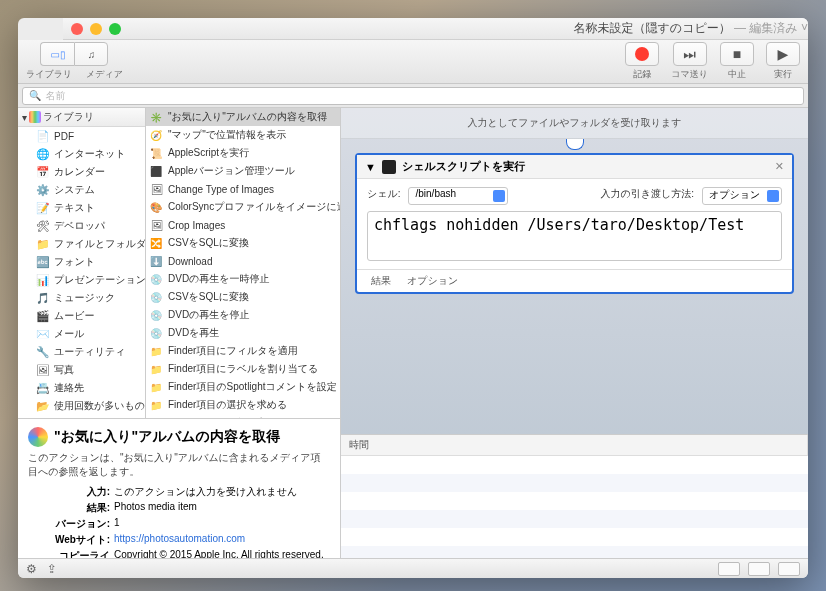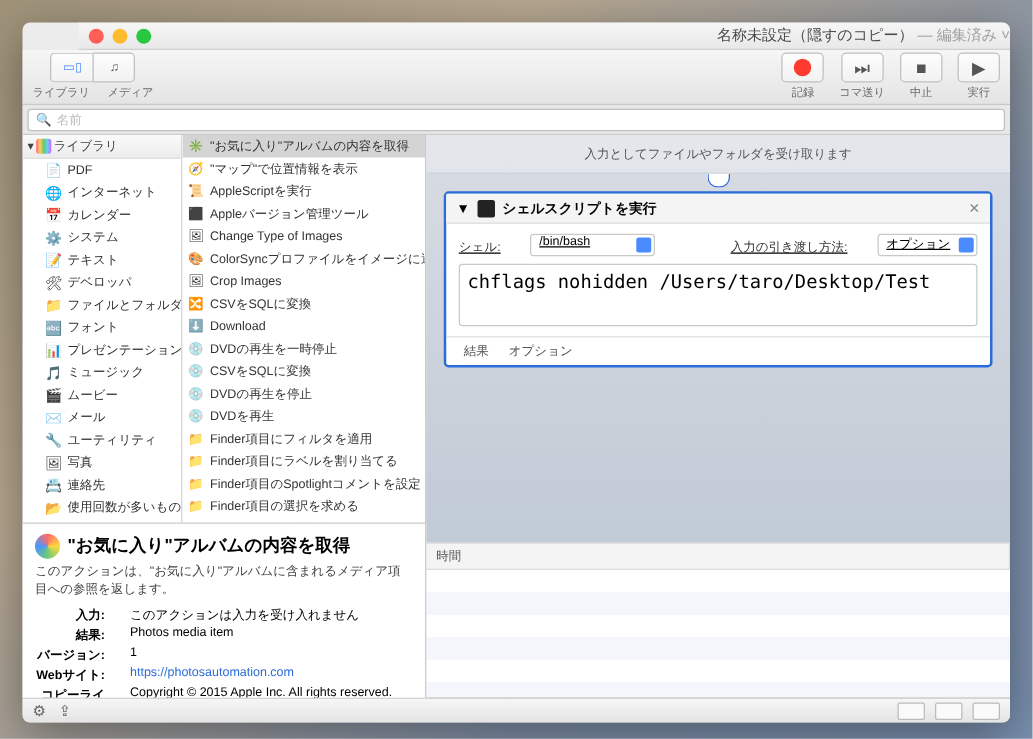--- a/index.html
+++ b/index.html
@@ -124,21 +124,21 @@
   margin: 4px 14px 10px;
   background:#fff; border:2px solid #2a6cd8; border-radius:4px;
   display:flex; flex-direction:column;
 }
 .wa-header{
   padding:4px 8px; background:#f4f4f4; border-bottom:1px solid #ddd;
   display:flex; align-items:center; gap:6px; font-size:11px; font-weight:600;
 }
 .wa-header .close{margin-left:auto;color:#888;font-size:11px;font-weight:normal}
 .wa-body{ padding:8px 10px; display:flex; flex-direction:column; gap:6px; }
-.wa-row{ display:flex; align-items:flex-end; gap:24px; font-size:10px;text-decoration:underline; }
+.wa-row{ display:flex; align-items:flex-start; gap:8px; font-size:10px; }
 .wa-label{ color:#333; }
 .select {
   height:18px; background:#fff; border:1px solid #c8c8c8;
   border-radius:3px; padding:0 16px 0 6px; font-size:10px;
   position:relative;
 }
 .select::after{content:'';position:absolute;right:2px;top:2px;width:12px;height:12px;background:#4a8cff;border-radius:2px}
 .wa-textarea{
   border:1px solid #c8c8c8; border-radius:3px; background:#fff;
   min-height:50px; padding:4px 6px; font-size:15px; font-family:Menlo,monospace;
@@ -151,21 +151,21 @@
 
 .info {
   position:absolute; left:0; bottom:20px;
   width:323px; height:140px;
   background:#fff; border-top:1px solid #ccc; border-right:1px solid #ccc;
   padding:8px 10px; overflow:hidden;
 }
 .info h2{ font-size:14px; font-weight:600; margin-bottom:4px; display:flex; align-items:center; gap:6px;}
 .info-flower{width:20px;height:20px;border-radius:50%;background:conic-gradient(#ff6b6b,#ffd93d,#6bcb77,#4d96ff,#ff6b6b)}
 .info p{ font-size:10px; color:#444; margin-bottom:6px; line-height:1.4; }
-.info-row{ font-size:10px; display:flex; gap:20px; margin-bottom:2px; }
+.info-row{ font-size:10px; display:flex; gap:4px; margin-bottom:2px;margin-left:26px; }
 .info-row .k{ width:56px; text-align:right; font-weight:600; }
 .info-row a{ color:#2a6cd8; text-decoration:none; }
 
 .logpanel {
   height:124px; background:#fff; border-top:1px solid #ccc;
   display:flex; flex-direction:column;
 }
 .log-header{
   display:flex; background:#f4f4f4; border-bottom:1px solid #ddd;
   font-size:10px; color:#555;

